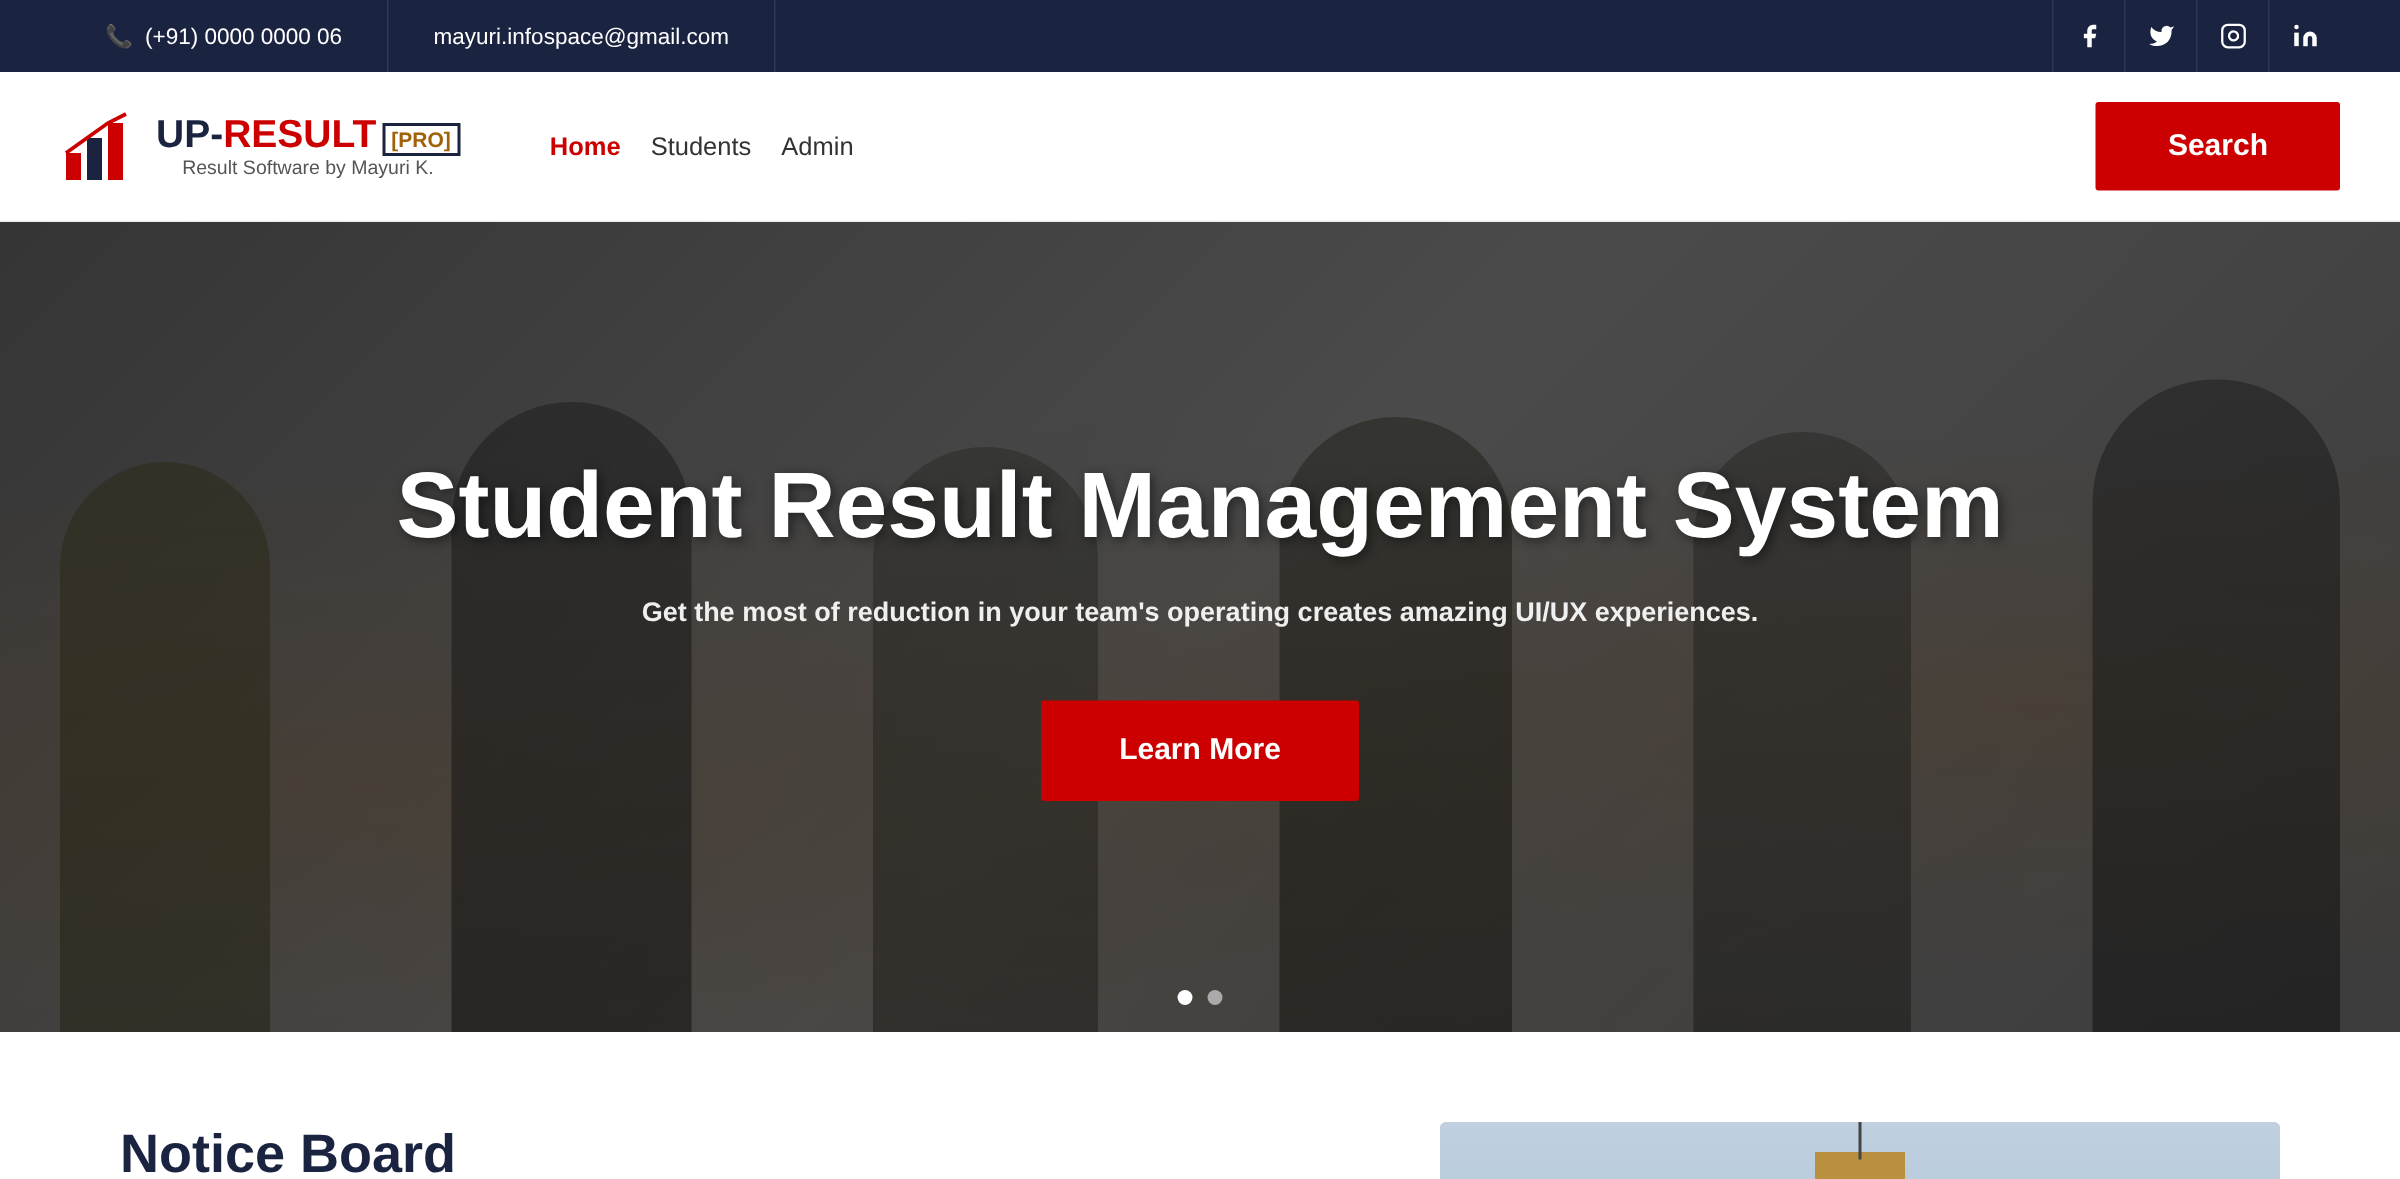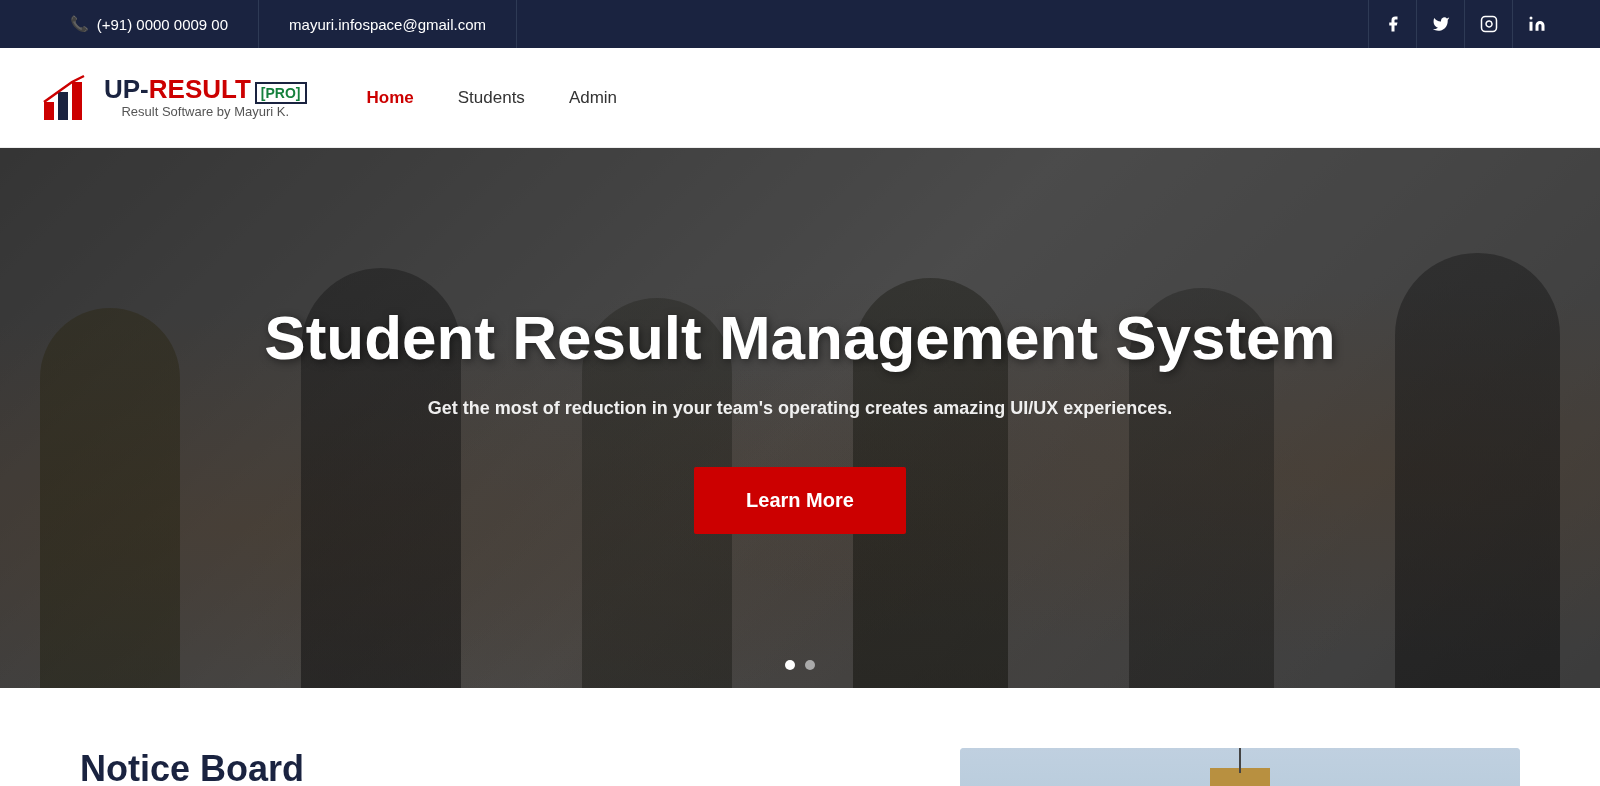--- a/index.html
+++ b/index.html
@@ -65,36 +65,36 @@
     .logo-text-block { display: flex; flex-direction: column; }
     .logo-title {
       font-size: 26px;
       font-weight: 900;
       line-height: 1;
     }
     .logo-up { color: #1a2340; }
     .logo-result { color: #cc0000; }
     .logo-pro {
       font-size: 14px;
-      color: #15803d;
+      color: #a16207;
       font-weight: 700;
       border: 2px solid #1a2340;
       padding: 1px 4px;
       margin-left: 4px;
     }
     .logo-subtitle {
       font-size: 13px;
       color: #555;
       margin-top: 2px;
       text-align: center;
     }
     .nav-links {
       display: flex;
       align-items: center;
-      gap: 44px;
+      gap: 20px;
       margin-left: 60px;
     }
     .nav-link {
       font-size: 17px;
       text-decoration: none;
       color: #333;
       font-weight: 500;
     }
     .nav-link.active { color: #cc0000; font-weight: 700; }
     .nav-search-btn {
@@ -252,21 +252,21 @@
       height: 25px;
       background: #444;
     }
   </style>
 </head>
 <body>
 
 <div id="top-bar">
   <div class="top-bar-item">
     <span>📞</span>
-    <span>(+91) 0000 0009 00</span>
+    <span>(+91) 0000 0000 06</span>
   </div>
   <div class="top-bar-item">
     <span>mayuri.infospace@gmail.com</span>
   </div>
   <div class="top-bar-socials">
     <div class="social-icon">
       <svg width="18" height="18" viewBox="0 0 24 24" fill="white">
           <path d="M18 2h-3a5 5 0 0 0-5 5v3H7v4h3v8h4v-8h3l1-4h-4V7a1 1 0 0 1 1-1h3z"></path>
         </svg>
     </div>
@@ -308,20 +308,21 @@
       <div class="logo-subtitle">Result Software by Mayuri K.</div>
     </div>
   </div>
 
   <div class="nav-links">
     <a class="nav-link active" href="#">Home</a>
     <a class="nav-link" href="#">Students</a>
     <a class="nav-link" href="#">Admin</a>
   </div>
 
+  <button class="nav-search-btn">Search</button>
 </nav>
 
 <section id="hero">
   <div class="hero-bg">
 
     <div class="grad-figures">
       <div class="grad-figure" style="height:380px; width:140px; background:linear-gradient(180deg,#2a2510 0%,#1a1a0a 100%); opacity:0.45; border-radius:70px 70px 0 0;"></div>
       <div class="grad-figure" style="height:420px; width:160px; background:linear-gradient(180deg,#1a1a1a 0%,#0a0a0a 100%); opacity:0.5; border-radius:80px 80px 0 0;"></div>
       <div class="grad-figure" style="height:390px; width:150px; background:linear-gradient(180deg,#252520 0%,#151510 100%); opacity:0.45; border-radius:75px 75px 0 0;"></div>
       <div class="grad-figure" style="height:410px; width:155px; background:linear-gradient(180deg,#1e1e18 0%,#0e0e08 100%); opacity:0.5; border-radius:78px 78px 0 0;"></div>

